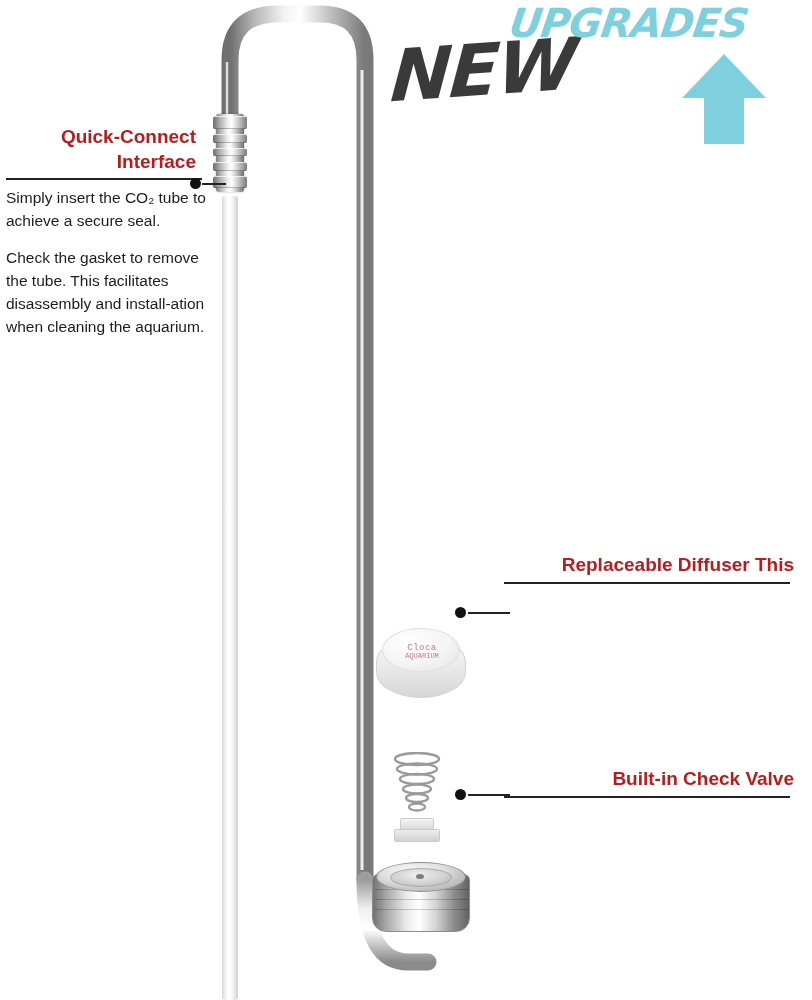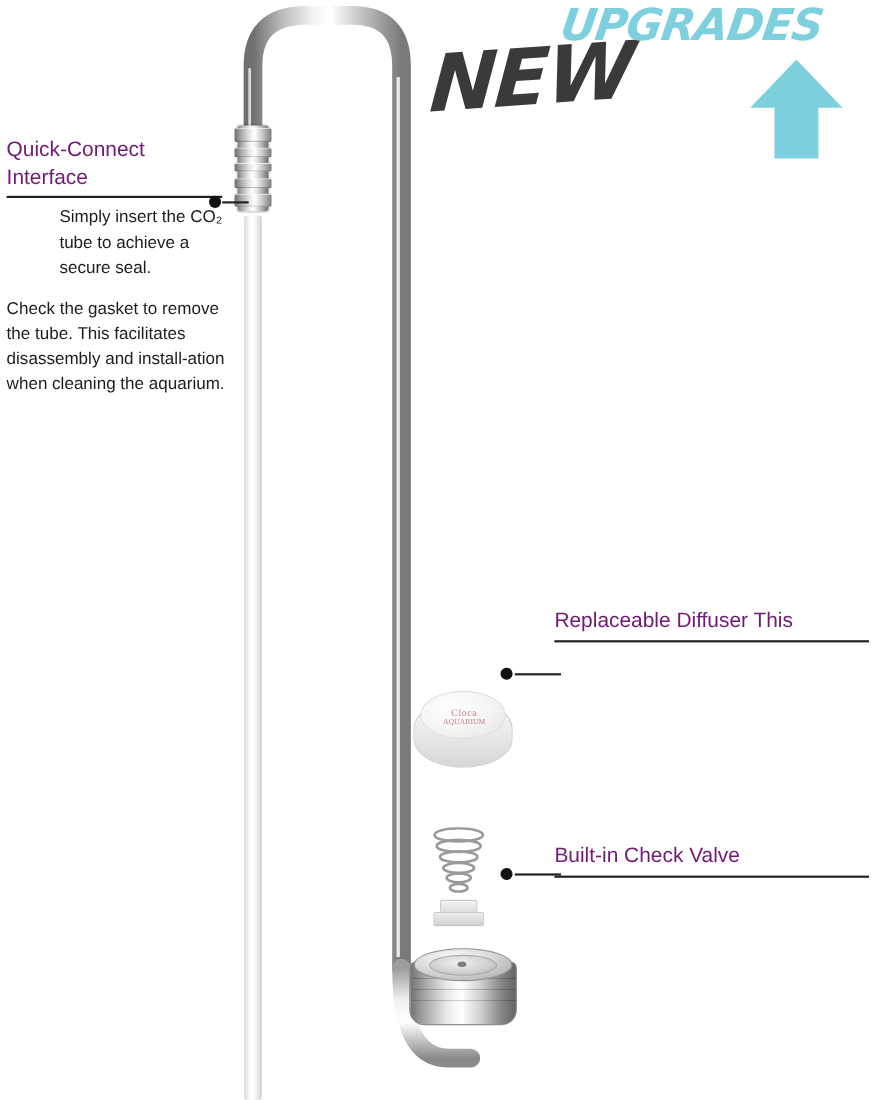--- a/index.html
+++ b/index.html
@@ -115,21 +115,21 @@
     position: absolute; left: 6px; top: 6px;
     width: 78px; height: 44px;
     border-radius: 50%;
     background: radial-gradient(ellipse at 35% 30%, #ffffff 0%, #f4f4f4 55%, #e2e2e2 100%);
     border: 1px solid #e0e0e0;
   }
   .disc .disc-label {
     position: absolute; left: 22px; top: 22px;
     width: 48px; text-align: center;
     font-size: 7px; color: #c77c86; line-height: 8px;
-    font-family: Liberation Serif, serif;
+    font-family: Liberation Mono, monospace;
   }
   .disc .disc-label .brand { font-size: 9px; letter-spacing: .5px; }
 
   
   .spring {
     position: absolute;
     left: 196px; top: 752px;
     width: 62px; height: 64px;
   }
   
@@ -191,23 +191,24 @@
     position: absolute; left: 2px;
     width: 94px; height: 1px;
     background: rgba(0,0,0,.18);
   }
 
   
   .callout { position: absolute; }
   .callout h3 {
     margin: 0;
     font-size: 19px;
-    font-weight: normal;
+    font-weight: bold;
     line-height: 25px;
-    color: #701a75;
+    color: #b91c1c;
+    text-align: right;
   }
   .callout p {
     margin: 0;
     font-size: 15.5px;
     line-height: 23px;
     color: #1c1c1c;
   }
   .rule {
     height: 2px;
     background: #222222;
@@ -221,21 +222,21 @@
   .leader {
     position: absolute;
     height: 2px;
     background: #222222;
   }
 
   
   #callout-quick { left: 6px; top: 124px; width: 200px; }
   #callout-quick h3 { width: 190px; }
   #callout-quick .rule { width: 196px; margin: 4px 0 6px 0; }
-  #callout-quick .sub { margin-bottom: 14px; margin-left: 48px; }
+  #callout-quick .sub { margin-bottom: 14px; }
   #qc-leader { left: 202px; top: 183px; width: 24px; }
   #qc-dot { left: 190px; top: 178px; }
 
   
   #callout-diffuser { left: 504px; top: 552px; width: 290px; }
   #callout-diffuser .rule { width: 286px; margin: 5px 0 10px 0; }
   #diff-leader { left: 468px; top: 612px; width: 42px; }
   #diff-dot { left: 455px; top: 607px; }
 
   

